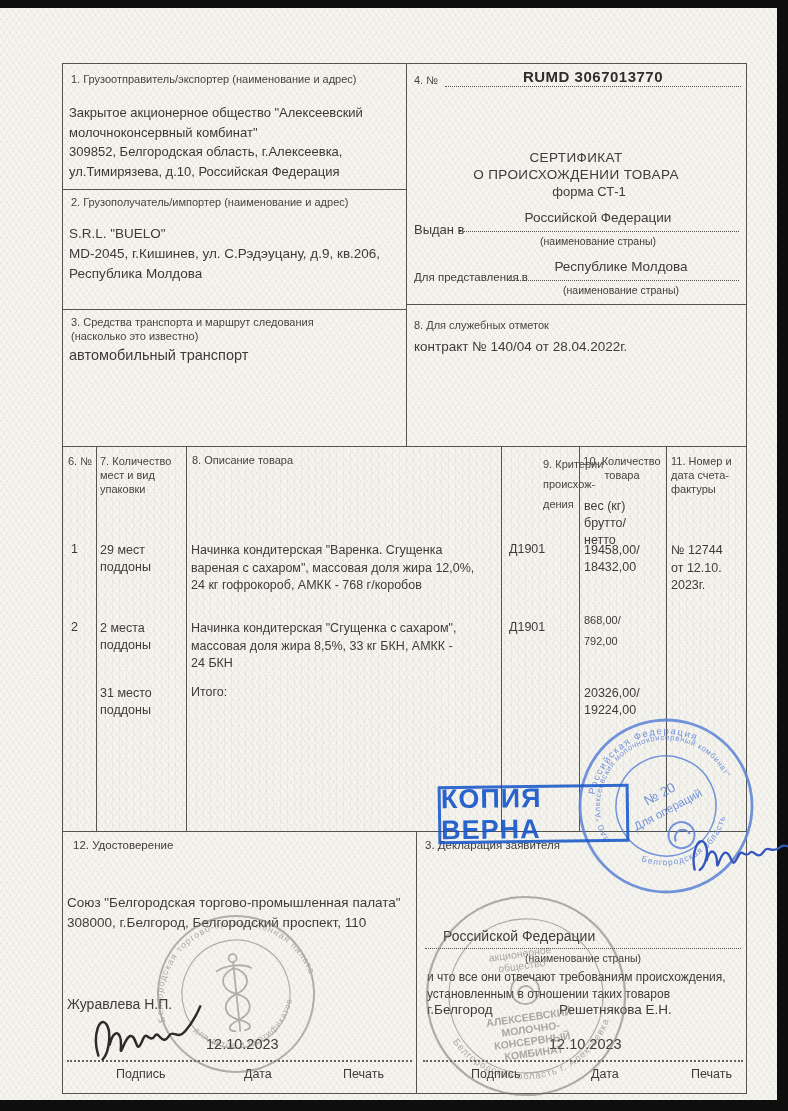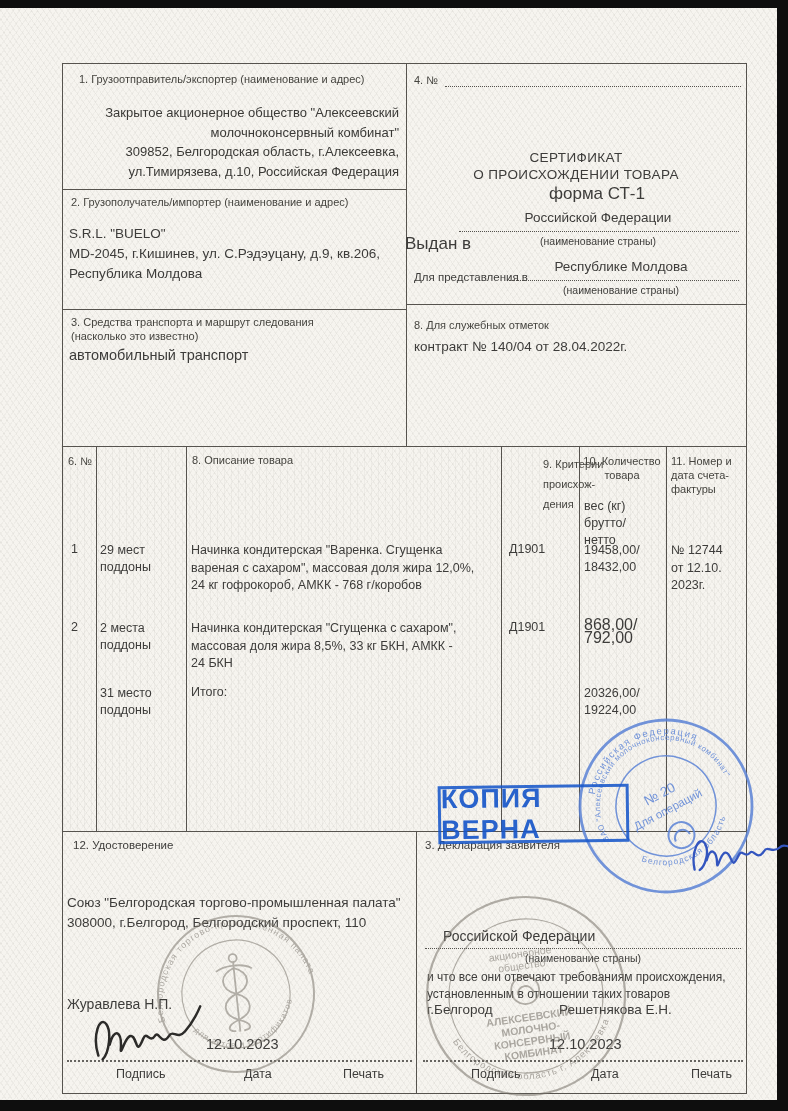--- a/index.html
+++ b/index.html
@@ -6,21 +6,21 @@
   body{background:#0e0e0e;font-family:"Liberation Sans",sans-serif;}
   .scan{position:relative;width:788px;height:1111px;background:#0e0e0e;overflow:hidden;}
   .page{position:absolute;left:0;top:8px;width:777px;height:1092px;background:#f6f4ef;
         background-image:
           repeating-linear-gradient(55deg, rgba(150,148,140,0.10) 0 1px, transparent 1px 5px),
           repeating-linear-gradient(-55deg, rgba(150,148,140,0.08) 0 1px, transparent 1px 5px);}
   .form{position:absolute;left:62px;top:55px;width:683px;height:1029px;border:1.6px solid #56534e;color:#3d3c3a;}
   .abs{position:absolute;}
   .pre{white-space:pre-line;}
   .lbl{font-size:11px;color:#45443f;}
-  .body13{font-size:13px;line-height:19.5px;color:#3a3936;text-align:right;}
+  .body13{font-size:13px;line-height:19.5px;color:#3a3936;}
   .hline{position:absolute;height:0;border-top:1.4px solid #56534e;}
   .vline{position:absolute;width:0;border-left:1.4px solid #56534e;}
   .dotted{position:absolute;height:0;border-bottom:1.6px dotted #55534e;}
   .dotted2{position:absolute;height:0;border-bottom:2px dotted #666460;}
   .center{text-align:center;}
   .serial{font-family:"DejaVu Sans Mono",monospace;font-size:27px;letter-spacing:4px;color:#2e2d2b;}
   .formnum{font-weight:bold;font-size:15px;letter-spacing:0.5px;color:#2f2e2c;}
   .copy-stamp{position:absolute;border:3.5px solid rgba(23,86,201,0.88);color:rgba(23,86,201,0.92);
       font-weight:bold;font-size:27px;letter-spacing:1px;display:flex;align-items:center;justify-content:center;
       transform:rotate(-0.8deg);}
@@ -35,63 +35,67 @@
     <div class="form">
 
       <div class="vline" style="left:343px;top:0;height:382px;"></div>
       <div class="hline" style="left:0;top:125px;width:343px;"></div>
       <div class="hline" style="left:0;top:245px;width:343px;"></div>
       <div class="hline" style="left:343px;top:240px;width:340px;"></div>
       <div class="hline" style="left:0;top:382px;width:683px;"></div>
       <div class="hline" style="left:0;top:767px;width:683px;"></div>
       <div class="vline" style="left:353px;top:767px;height:262px;"></div>
 
-      <div class="abs lbl" style="left:8px;top:9px;margin-left:8px;">1. Грузоотправитель/экспортер  (наименование и адрес)</div>
+      <div class="abs lbl" style="left:8px;top:9px;">1. Грузоотправитель/экспортер  (наименование и адрес)</div>
       <div class="abs body13 pre" style="left:6px;top:39px;width:330px;">Закрытое акционерное общество "Алексеевский
 молочноконсервный комбинат"
 309852, Белгородская область, г.Алексеевка,
 ул.Тимирязева, д.10, Российская Федерация</div>
 
       <div class="abs lbl" style="left:8px;top:132px;">2. Грузополучатель/импортер (наименование и адрес)</div>
       <div class="abs pre" style="left:6px;top:160px;width:330px;font-size:13.5px;line-height:20px;">S.R.L. "BUELO"
 MD-2045, г.Кишинев, ул. С.Рэдэуцану, д.9, кв.206,
 Республика Молдова</div>
 
       <div class="abs lbl pre" style="left:8px;top:251px;line-height:14px;">3. Средства транспорта и маршрут следования
     (насколько это известно)</div>
       <div class="abs" style="left:6px;top:283px;font-size:14.5px;">автомобильный транспорт</div>
 
       <div class="abs lbl" style="left:351px;top:10px;">4. №</div>
       <div class="dotted" style="left:382px;top:22px;width:296px;"></div>
+      <div class="abs formnum center" style="left:400px;top:4px;width:260px;">RUMD 3067013770</div>
 
       <div class="abs center" style="left:353px;top:103px;width:320px;font-size:13.5px;letter-spacing:0.4px;">О ПРОИСХОЖДЕНИИ ТОВАРА</div>
       <div class="abs center" style="left:353px;top:86px;width:320px;font-size:13.5px;letter-spacing:0.4px;">СЕРТИФИКАТ</div>
-      <div class="abs center" style="left:374px;top:120px;width:320px;font-size:17px;">форма СТ-1</div>
-
-      <div class="abs" style="left:342px;top:158px;font-size:17px;margin-top:12px;">Выдан в</div>
+      <div class="abs center" style="left:366px;top:120px;width:320px;font-size:13px;">форма СТ-1</div>
+
+      <div class="abs" style="left:351px;top:158px;font-size:13px;">Выдан в</div>
       <div class="abs center" style="left:400px;top:146px;width:270px;font-size:13.5px;">Российской Федерации</div>
       <div class="dotted" style="left:396px;top:167px;width:280px;"></div>
       <div class="abs center" style="left:400px;top:171px;width:270px;font-size:10.5px;">(наименование страны)</div>
 
       <div class="abs" style="left:351px;top:207px;font-size:11.5px;">Для представления в</div>
       <div class="abs center" style="left:448px;top:195px;width:220px;font-size:13.5px;">Республике Молдова</div>
       <div class="dotted" style="left:446px;top:216px;width:230px;"></div>
       <div class="abs center" style="left:448px;top:220px;width:220px;font-size:10.5px;">(наименование страны)</div>
 
       <div class="abs lbl" style="left:351px;top:255px;">8. Для служебных отметок</div>
       <div class="abs" style="left:351px;top:275px;font-size:13.5px;">контракт № 140/04 от 28.04.2022г.</div>
 
       <div class="abs tablebg" style="left:0;top:382px;width:683px;height:385px;">
         <div class="vline" style="left:33px;top:0;height:385px;"></div>
         <div class="vline" style="left:123px;top:0;height:385px;"></div>
         <div class="vline" style="left:438px;top:0;height:385px;"></div>
         <div class="vline" style="left:516px;top:0;height:385px;"></div>
         <div class="vline" style="left:603px;top:0;height:385px;"></div>
 
         <div class="abs lbl pre" style="left:5px;top:8px;line-height:14px;">6. №</div>
+        <div class="abs lbl pre" style="left:37px;top:8px;width:84px;line-height:14px;">7. Количество
+мест и вид
+упаковки</div>
         <div class="abs lbl" style="left:129px;top:8px;">8. Описание товара</div>
         <div class="abs lbl pre" style="left:444px;top:8px;width:70px;line-height:20px;margin-left:36px;">9. Критерии
 происхож-
 дения</div>
         <div class="abs lbl pre center" style="left:519px;top:8px;width:80px;line-height:14px;">10. Количество
 товара</div>
         <div class="abs pre" style="left:521px;top:52px;font-size:12.5px;line-height:17px;">вес (кг)
 брутто/
 нетто</div>
         <div class="abs lbl pre" style="left:608px;top:8px;width:72px;line-height:14px;">11. Номер и
@@ -111,21 +115,21 @@
 от 12.10.
 2023г.</div>
 
         <div class="abs" style="left:8px;top:174px;font-size:12.5px;">2</div>
         <div class="abs pre" style="left:37px;top:174px;font-size:12.5px;line-height:17px;">2 места
 поддоны</div>
         <div class="abs pre" style="left:128px;top:174px;width:305px;font-size:12.5px;line-height:17.5px;">Начинка кондитерская "Сгущенка с сахаром",
 массовая доля жира 8,5%, 33 кг БКН, АМКК -
 24 БКН</div>
         <div class="abs" style="left:446px;top:174px;font-size:12.5px;">Д1901</div>
-        <div class="abs pre" style="left:521px;top:172px;font-size:16px;line-height:13px;">868,00/
+        <div class="abs pre" style="left:521px;top:164px;font-size:11px;line-height:21px;">868,00/
 792,00</div>
 
         <div class="abs pre" style="left:37px;top:239px;font-size:12.5px;line-height:17px;">31 место
 поддоны</div>
         <div class="abs" style="left:128px;top:239px;font-size:12.5px;">Итого:</div>
         <div class="abs pre" style="left:521px;top:239px;font-size:12.5px;line-height:17px;">20326,00/
 19224,00</div>
       </div>
 
       <div class="abs" style="left:10px;top:775px;font-size:11.5px;">12. Удостоверение</div>

